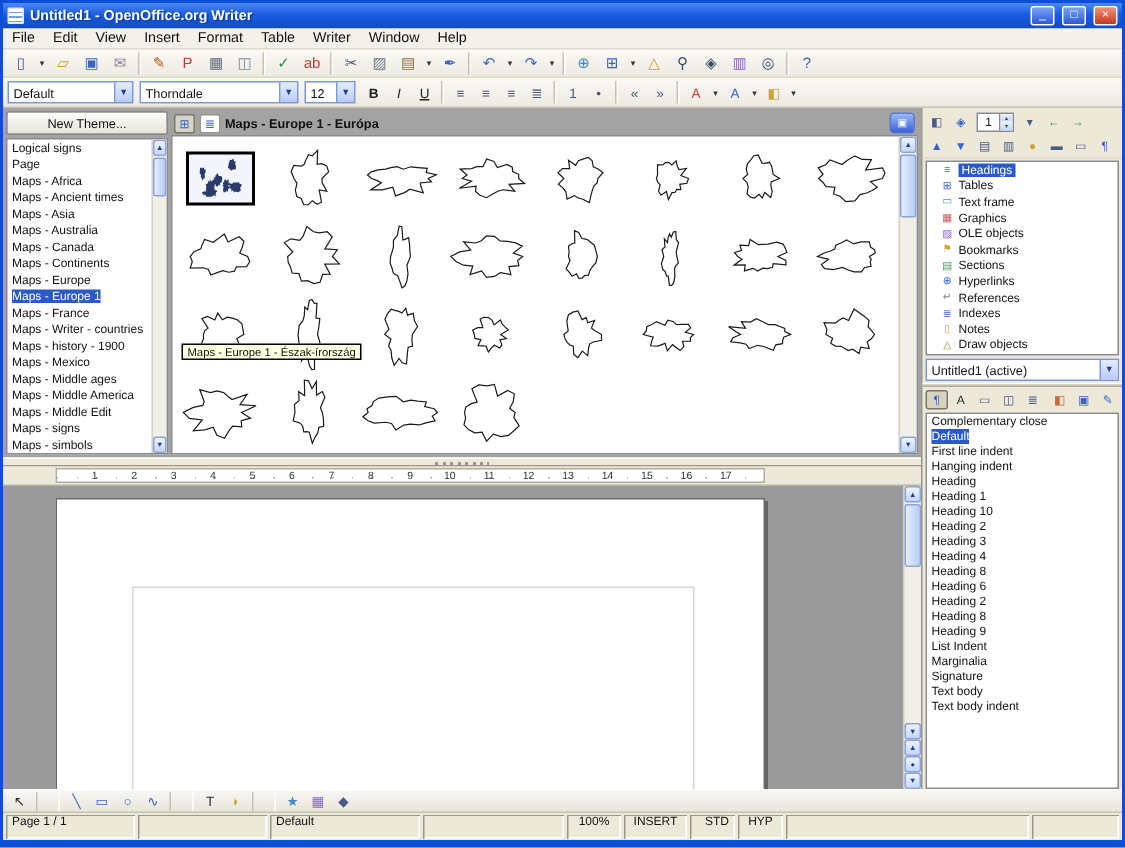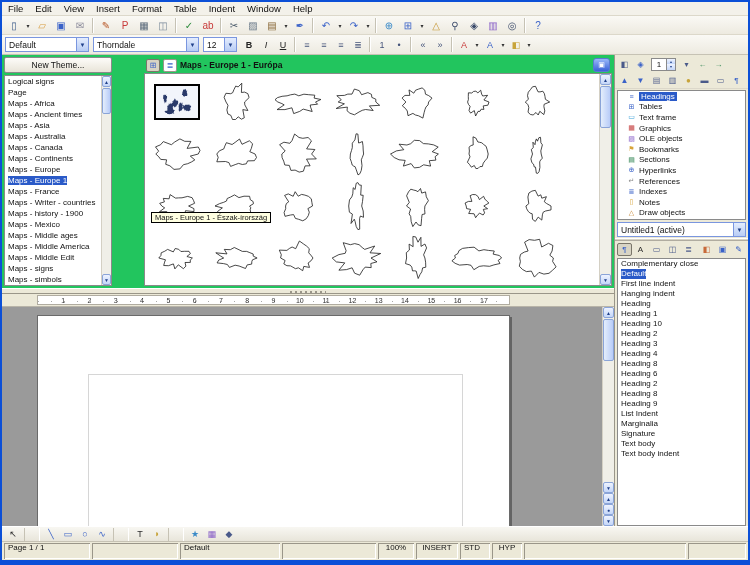--- a/index.html
+++ b/index.html
@@ -38,21 +38,21 @@
   .combo .arrow { width:12px; align-self:stretch; background:linear-gradient(#e4edfe,#b8ccf4);
                   border-left:1px solid #7a96df; font-size:6px; display:flex; align-items:center; justify-content:center; color:#20408a; }
   .combo.style { width:84px; margin-right:3px; } .combo.font { width:106px; margin-right:3px; } .combo.size { width:34px; margin-right:3px; }
 
   
   .main { flex:1; display:flex; min-height:0; }
   .leftcenter { flex:1; display:flex; flex-direction:column; min-width:0; }
   .rightpanel { flex:0 0 134px; border-left:1px solid #9a9689; background:#ece9d8; display:flex; flex-direction:column; }
 
   
-  .gallery { flex:0 0 232px; display:flex; background:#22c55e;gap:30px; }
+  .gallery { flex:0 0 232px; display:flex; background:#a3a3a3; }
   .gal-left { flex:0 0 112px; padding:2px; display:flex; flex-direction:column; gap:2px; }
   .newtheme { height:16px; font-size:8.5px; background:linear-gradient(#fdfcf9,#e8e4d8); border:1px solid #8a8a8a;
               border-radius:2px; color:#111; }
   .themelist { flex:1; background:#fff; border:1px solid #8a8a8a; position:relative; overflow:hidden; padding-right:10px; }
   .theme-item { height:11px; font-size:8px; line-height:11px; padding:0 3px; white-space:nowrap; overflow:hidden; color:#111; }
   .theme-item .lbl.selected, .theme-item.selected { background:#2a5ac8; color:#fff; }
   .gal-right { flex:1; display:flex; flex-direction:column; padding:2px 2px 2px 0; min-width:0; }
   .gal-header { flex:0 0 16px; display:flex; align-items:center; gap:3px; padding:0 2px; }
   .view-btn { width:14px; height:13px; font-size:8px; display:flex; align-items:center; justify-content:center;
               border:1px solid #9a9689; border-radius:2px; background:#fff; color:#3a62c8; }
@@ -120,38 +120,45 @@
   
   .drawbar { flex:0 0 15px; display:flex; align-items:center; background:linear-gradient(#f8f7f2,#e8e5da);
              border-top:1px solid #fff; padding:0 3px; gap:1px; }
   .drawbar .tb-btn { height:13px; min-width:16px; font-size:9px; }
   .statusbar { flex:0 0 14px; display:flex; align-items:center; background:#ece9d8; border-top:1px solid #c6c2b4;
                padding:1px 2px; gap:2px; font-size:8px; color:#111; }
   .seg { height:16px; line-height:10px; padding:0 4px; box-shadow:inset 1px 1px 0 #9a9689, inset -1px -1px 0 #fff;
          white-space:nowrap; overflow:hidden; }
   .s-page { width:86px; } .s-e1 { width:86px; } .s-style { width:100px; } .s-e2 { width:94px; }
   .s-zoom { width:36px; text-align:center; } .s-ins { width:42px; text-align:center; }
-  .s-std { width:30px; text-align:left; } .s-hyp { width:30px; text-align:center; }
+  .s-std { width:30px; text-align:right; } .s-hyp { width:30px; text-align:center; }
   .s-fill { flex:1; } .s-e3 { width:58px; }
 </style>
 </head>
 <body>
 
 <div class="window">
 
+  <div class="titlebar">
+    <span class="app-icon"></span>
+    <span class="title-text">Untitled1 - OpenOffice.org Writer</span>
+    <span class="cap-btn">_</span>
+    <span class="cap-btn">□</span>
+    <span class="cap-btn close">×</span>
+  </div>
 
   <div class="menubar">
 
   <span class="menu-item">File</span>
       <span class="menu-item">Edit</span>
       <span class="menu-item">View</span>
       <span class="menu-item">Insert</span>
       <span class="menu-item">Format</span>
       <span class="menu-item">Table</span>
-      <span class="menu-item">Indent</span>
+      <span class="menu-item">Writer</span>
       <span class="menu-item">Window</span>
       <span class="menu-item">Help</span>
     </div>
 
   <div class="toolbar tb-std">
 
   <span class="tb-btn" style="color: rgb(58, 90, 138);">▯</span>
       <span class="tb-btn narrow" style="color: rgb(51, 51, 51);">▾</span>
       <span class="tb-btn" style="color: rgb(216, 154, 58);">▱</span>
       <span class="tb-btn" style="color: rgb(58, 98, 200);">▣</span>

